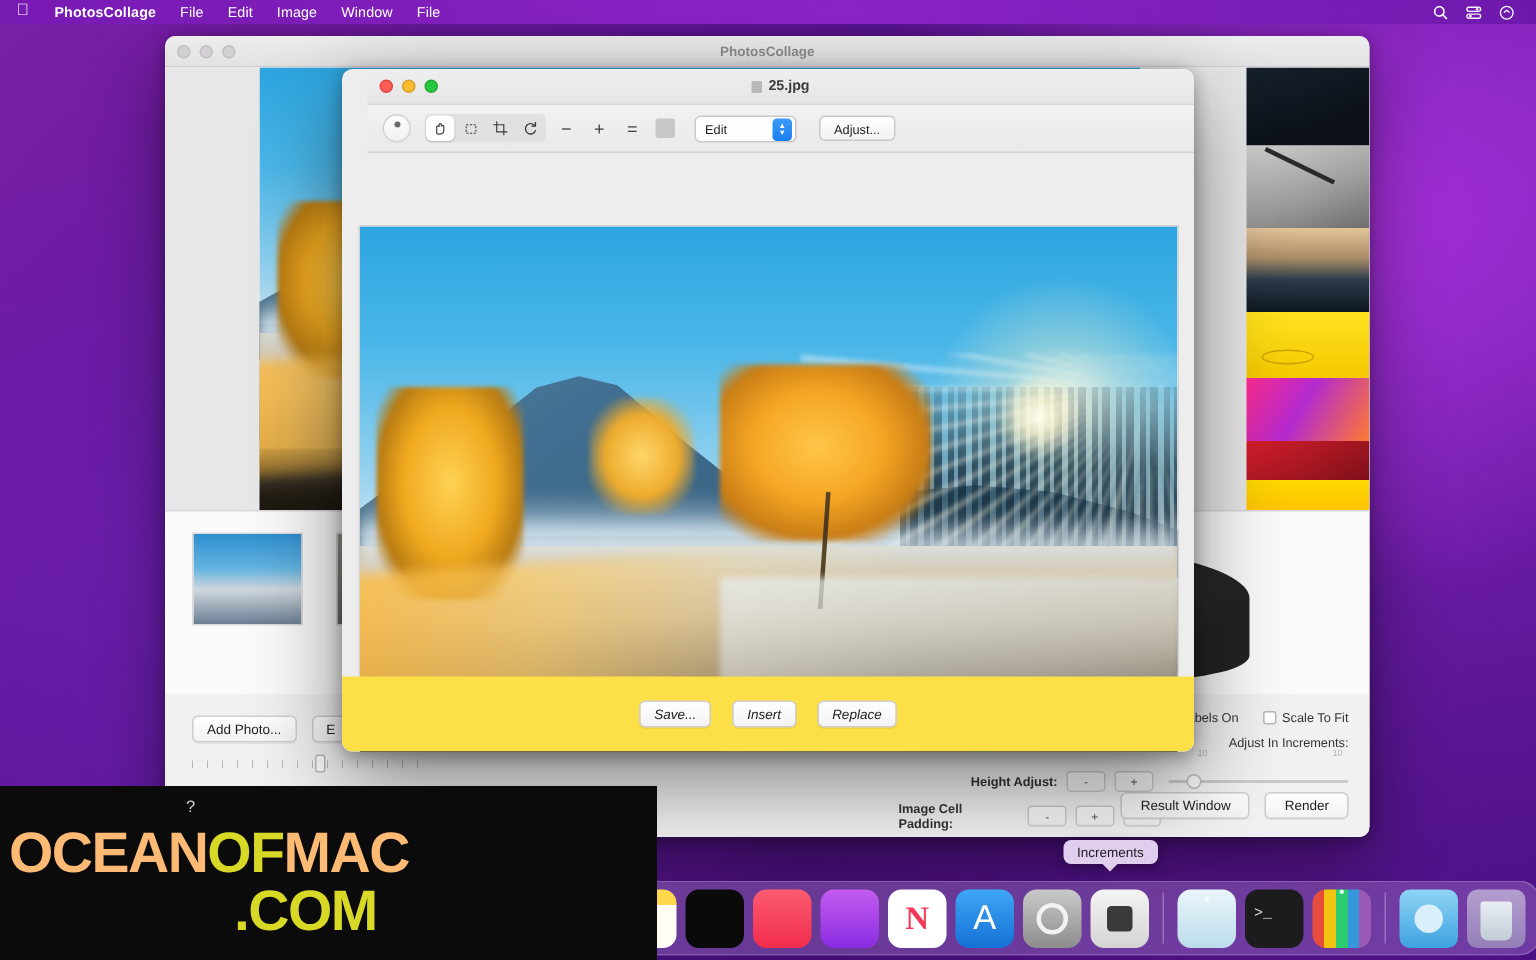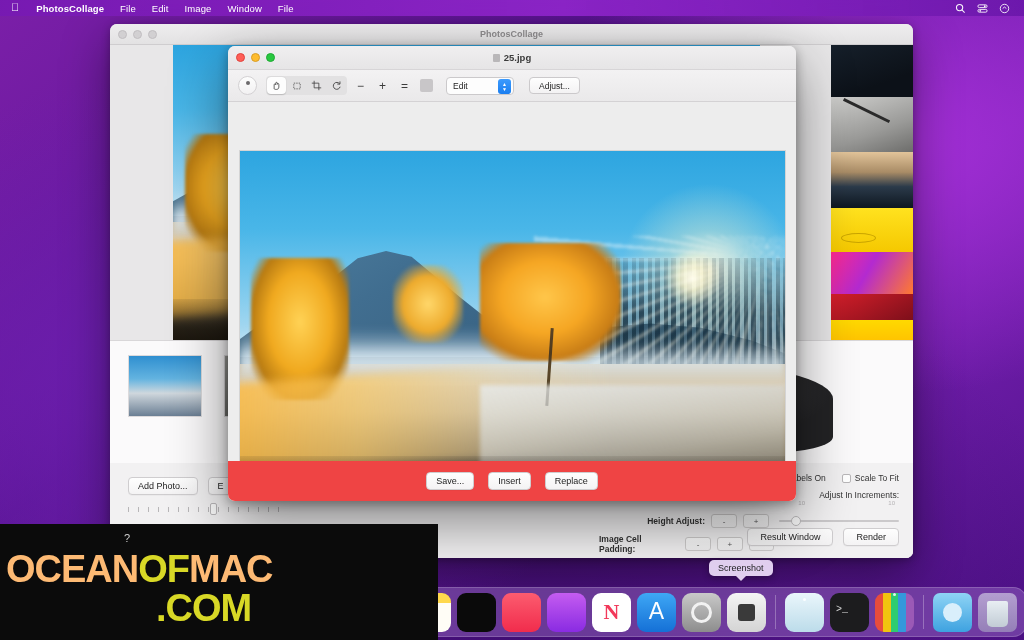--- a/index.html
+++ b/index.html
@@ -114,20 +114,21 @@
   .scale-nums span { position:absolute; }
   .bottom-btns { position:absolute; right:14px; bottom:12px; display:flex; gap:10px; }
   .btn.wide { padding:3px 12px; }
 
   
   .win-front {
     position:absolute; left:228px; top:46px; width:568px; height:455px;
     background:#ededed; border-radius:7px; overflow:hidden;
     box-shadow:0 20px 58px rgba(0,0,0,.48), 0 3px 12px rgba(0,0,0,.34);
     z-index:40;
+    padding-left:17px;
   }
   .tb-front {
     height:24px; background:linear-gradient(180deg,#f0eff0,#e6e5e6);
     display:flex; align-items:center; padding-left:8px; position:relative;
     border-bottom:1px solid #d7d5d7;
   }
   .lt.red { background:#ff5f57; border:.5px solid #e0443e; }
   .lt.yel { background:#febc2e; border:.5px solid #d89d26; }
   .lt.grn { background:#28c840; border:.5px solid #1faa33; }
   .tb-front .title {
@@ -170,22 +171,22 @@
     border:1px solid #cbc9cb; border-radius:4px; padding:2.5px 9px; color:#1d1d1d;
   }
   .front-canvas {
     position:absolute; top:57px; left:0; width:568px; height:398px; background:#ededed;
   }
   .photo-frame {
     position:absolute; left:12px; top:48px; width:545px; height:355px; overflow:hidden;
     box-shadow:0 0 0 1px rgba(0,0,0,.1);
   }
   .front-footer {
-    position:absolute; left:0; right:0; bottom:0; height:40px; background:#ef4444;
-    display:flex; align-items:center; justify-content:center; gap:14px; z-index:5;
+    position:absolute; left:0; right:0; bottom:0; height:50px; background:#fde047;
+    display:flex; align-items:center; justify-content:center; gap:14px; z-index:5;font-style:italic;
   }
 
   
   .scene { position:absolute; inset:0; overflow:hidden; }
   .sky {
     position:absolute; inset:0;
     background:
       radial-gradient(circle 160px at 86% 34%, rgba(255,250,225,.95) 0%, rgba(255,245,200,.35) 26%, rgba(255,255,255,0) 55%),
       linear-gradient(180deg,#2da5e0 0%, #49b6e8 22%, #87cdee 42%, #bfe1f2 58%, #dceef7 68%, #9fc9dd 80%, #3c4f63 100%);
   }
@@ -606,21 +607,21 @@
     </div>
   </div>
 
   <div class="front-footer">
     <span class="btn">Save...</span>
     <span class="btn">Insert</span>
     <span class="btn">Replace</span>
   </div>
 </div>
 
-<div class="tooltip">Screenshot</div>
+<div class="tooltip">Increments</div>
 
 <div class="dock">
   <span class="dk i-finder run"></span>
   <span class="dk i-launch"></span>
   <span class="dk i-safari"></span>
   <span class="dk i-msg"></span>
   <span class="dk i-mail"></span>
   <span class="dk i-maps"></span>
   <span class="dk i-photos"></span>
   <span class="dk i-facetime"></span>

